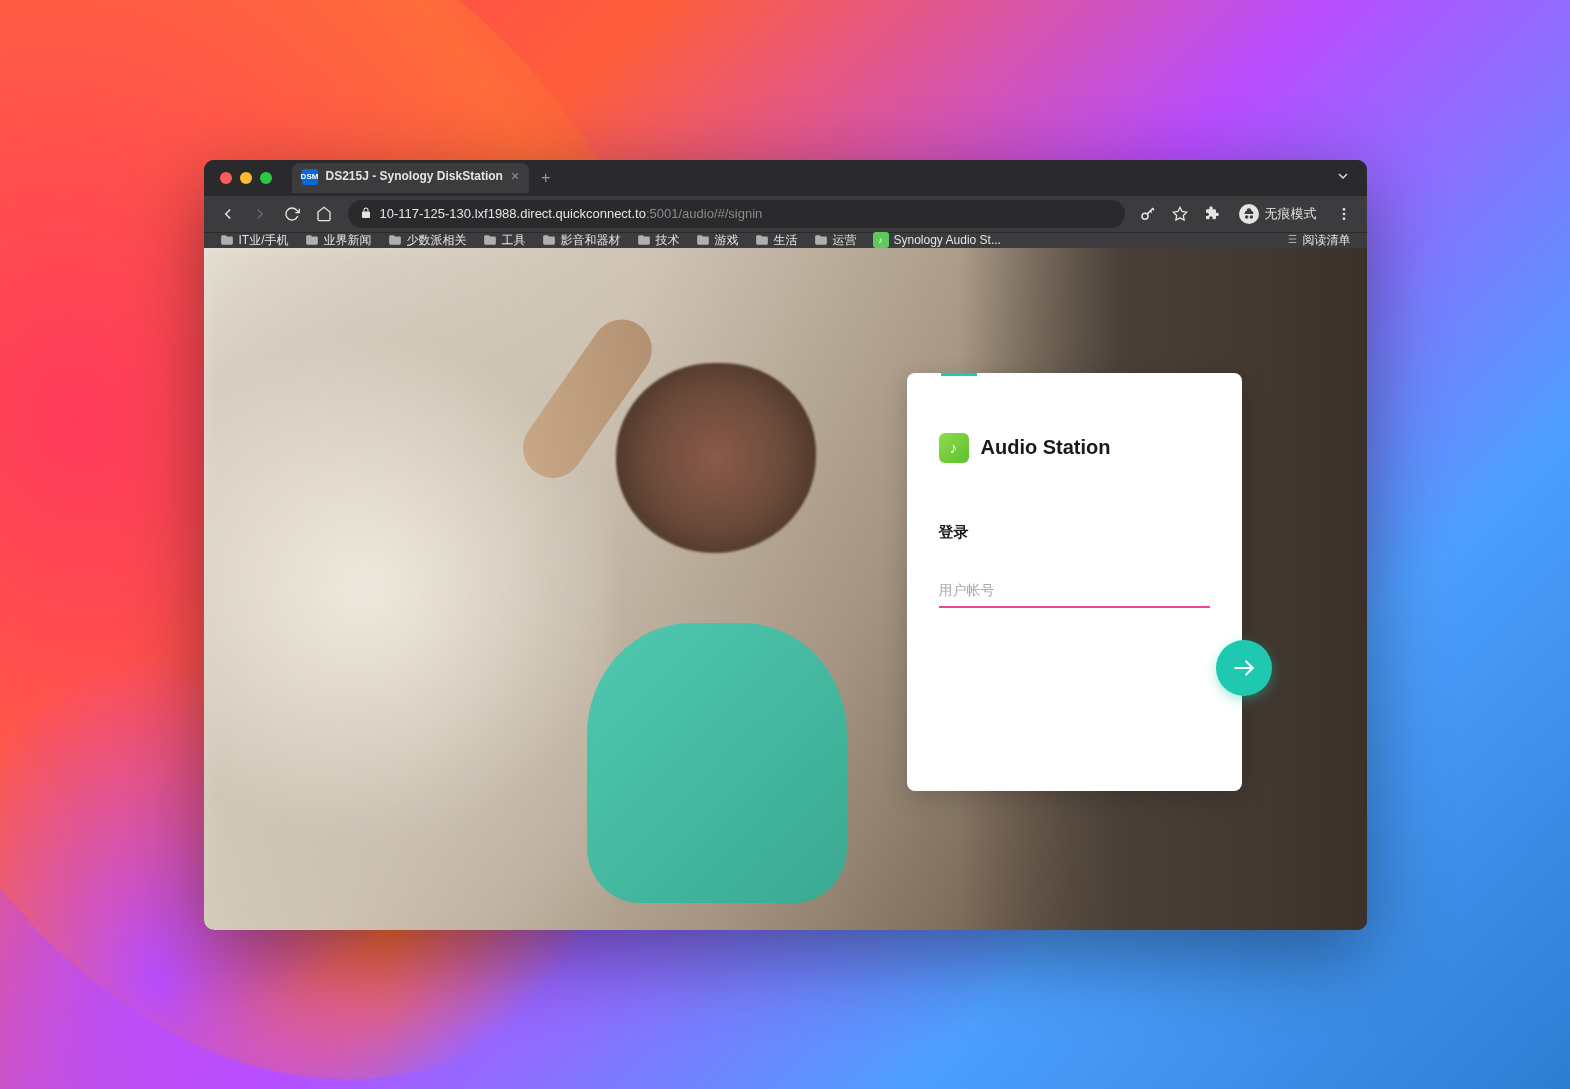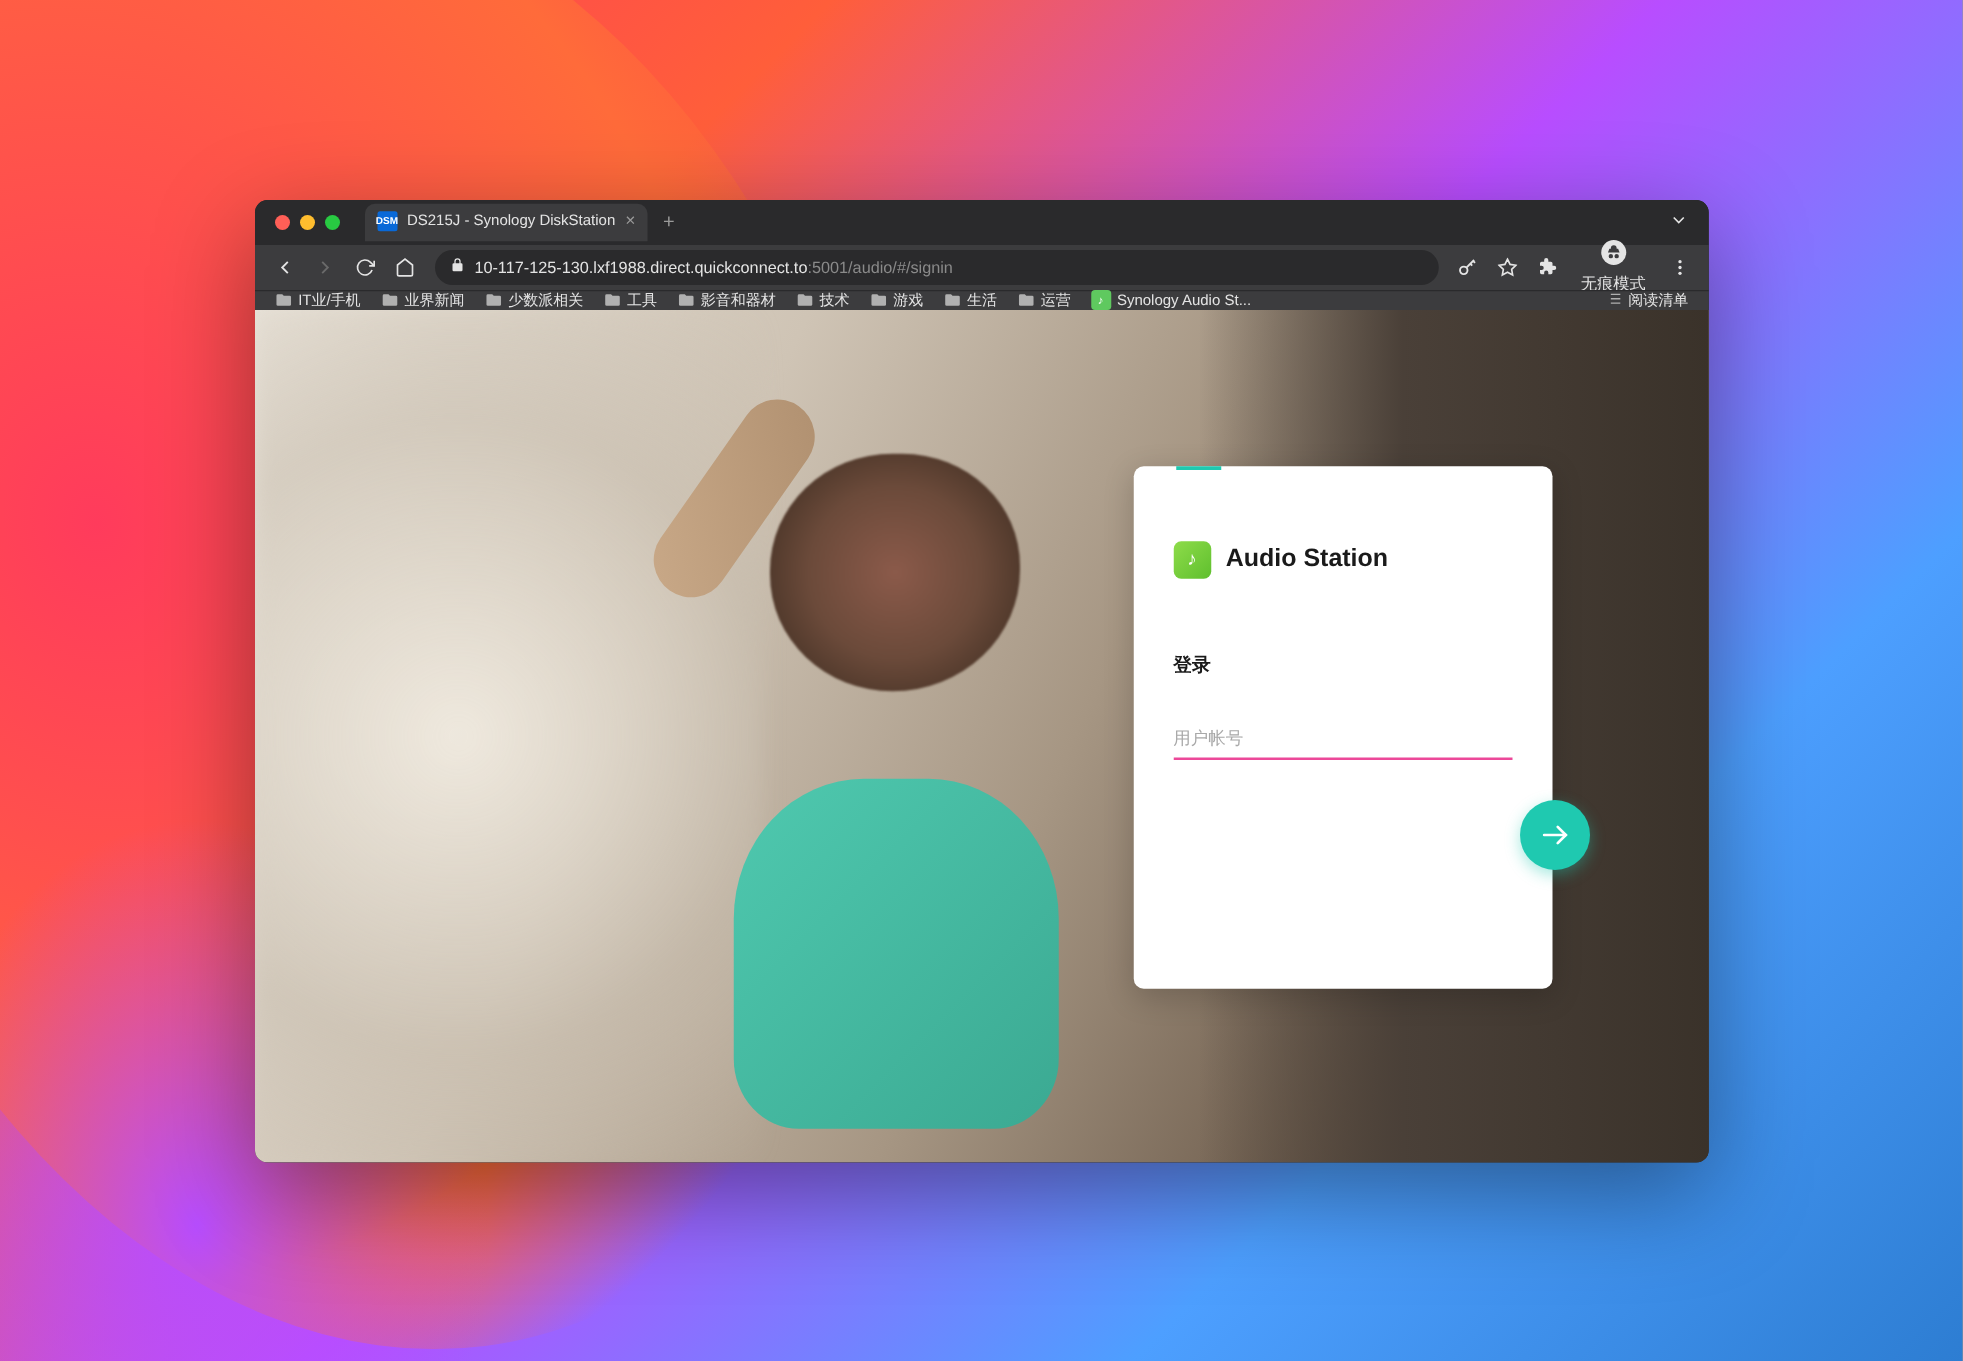--- a/index.html
+++ b/index.html
@@ -95,21 +95,21 @@
       background: #0969d8;
       border-radius: 2px;
       color: white;
       font-size: 8px;
       font-weight: bold;
       display: flex;
       align-items: center;
       justify-content: center;
     }
 
-    .tab-title { flex: 1; white-space: nowrap; overflow: hidden; text-overflow: ellipsis; }
+    .tab-title { flex: 1; white-space: nowrap; overflow: hidden; text-overflow: ellipsis; font-weight: bold; }
     .tab-close { color: #9a9a9a; font-size: 14px; cursor: pointer; line-height: 1; }
 
     .new-tab {
       color: #9a9a9a;
       padding: 0 12px;
       font-size: 16px;
       cursor: pointer;
     }
 
     .tab-bar-end {
@@ -179,21 +179,20 @@
       cursor: pointer;
     }
     .incognito-badge {
       display: flex;
       align-items: center;
       gap: 6px;
       color: #e4e4e4;
       font-size: 13px;
       padding: 4px 8px;
       border-radius: 14px;
-      flex-direction: column;
     }
     .incognito-icon {
       width: 20px;
       height: 20px;
       background: #e4e4e4;
       border-radius: 50%;
       display: flex;
       align-items: center;
       justify-content: center;
       color: #3c3c3e;

